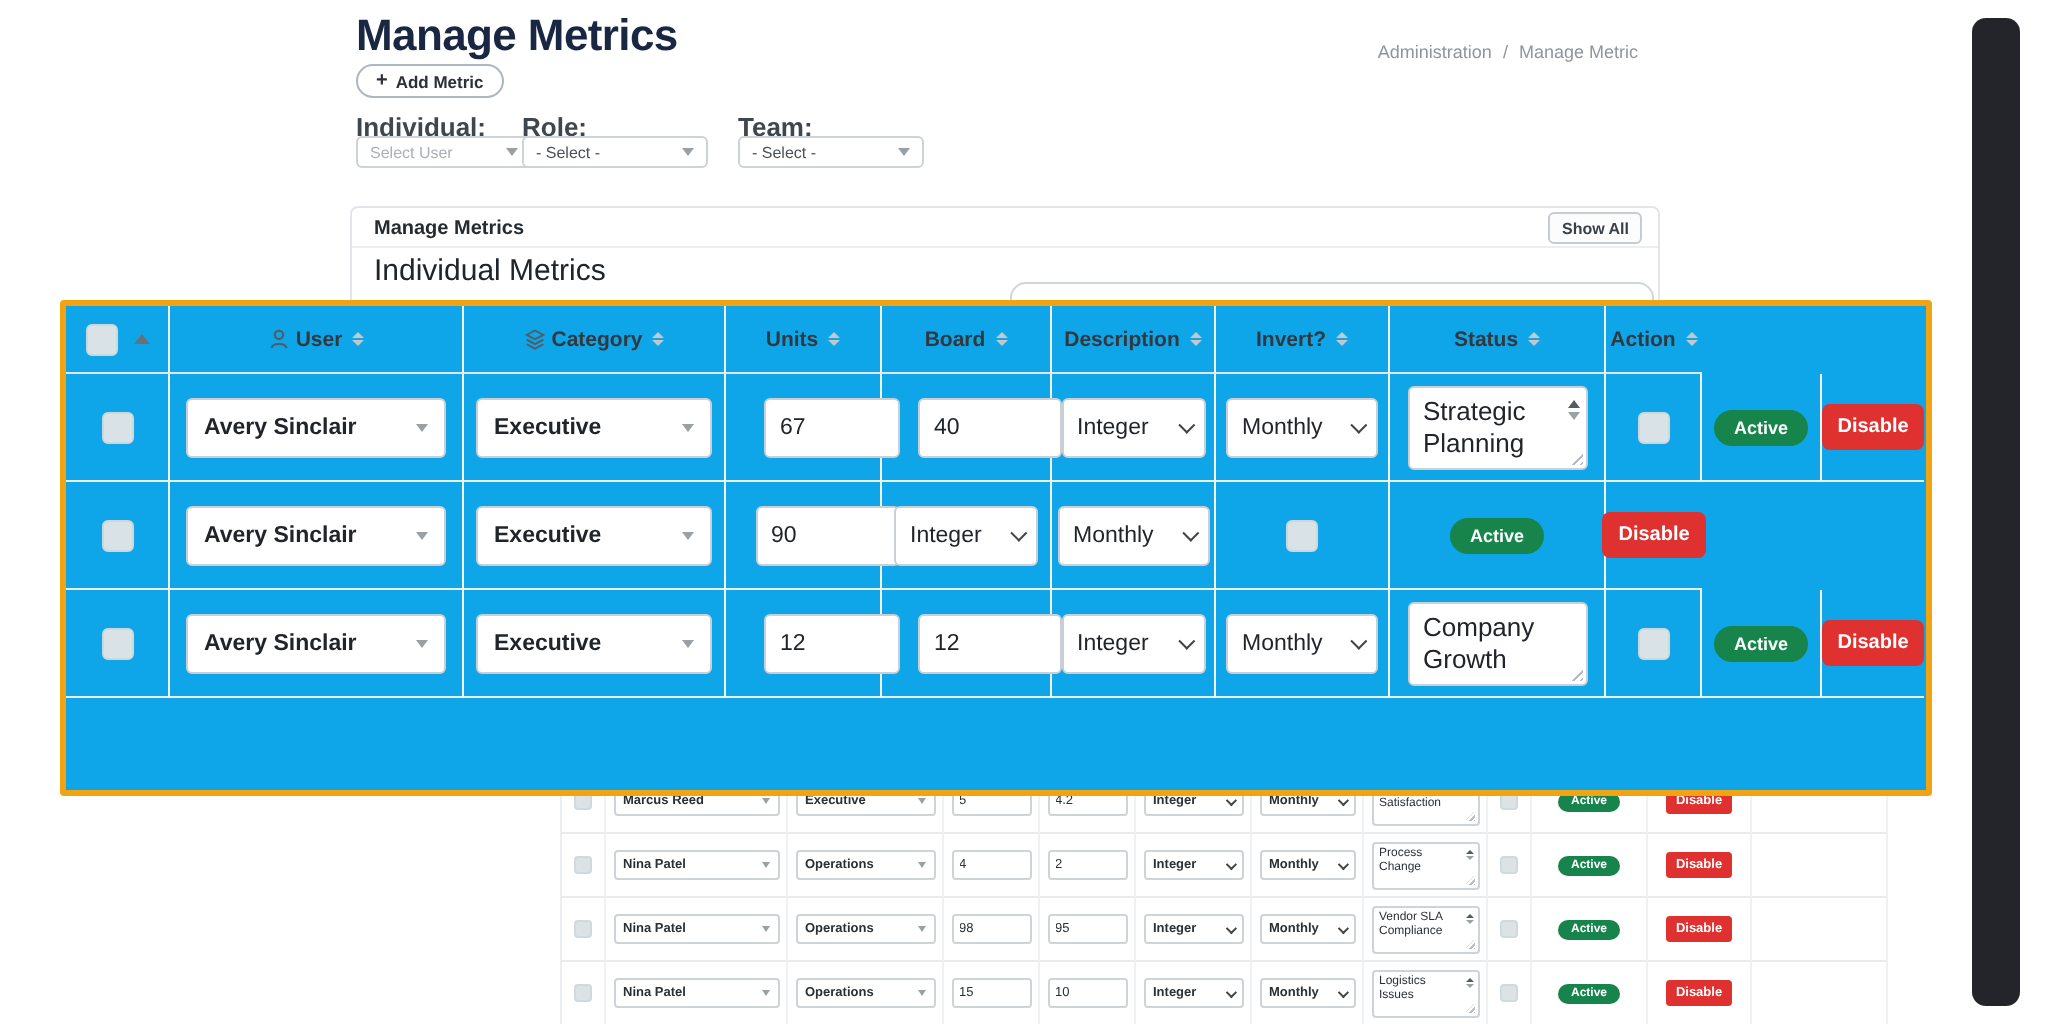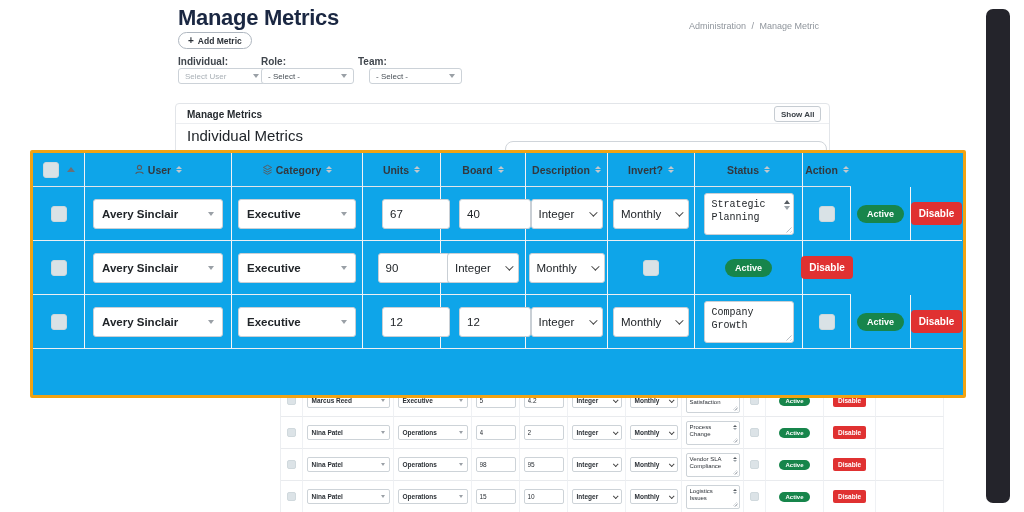--- a/index.html
+++ b/index.html
@@ -7,21 +7,21 @@
   .screen { position:relative; width:1024px; height:512px; background:#fff; overflow:hidden; }
 
   
   .page-title { position:absolute; left:178px; top:5px; font-size:22px; font-weight:700; color:var(--navy,#1A2742); letter-spacing:-.3px; }
   .breadcrumb { position:absolute; right:205px; top:21px; font-size:9px; color:#8F959C; }
   .breadcrumb .sep { margin:0 3px; }
   .add-metric { position:absolute; left:178px; top:32px; height:17px; display:inline-flex; align-items:center; gap:4px;
     padding:0 9px; background:#fff; border:1px solid #AEB6BF; border-radius:9px; font-size:8.5px; font-weight:700; color:#2B3138; cursor:pointer; font-family:inherit; }
   .plus-ic { font-size:10px; font-weight:700; color:#2B3138; line-height:1; }
 
-  .flabel { position:absolute; top:56px; font-size:10px; font-weight:700; color:#40464D; }
+  .flabel { position:absolute; top:56px; font-size:13px; font-weight:700; color:#40464D; }
   .fselect { position:absolute; top:68px; height:16px; border:1px solid #CCD2D8; border-radius:3px; background:#fff;
     display:flex; align-items:center; justify-content:space-between; padding:0 6px; font-size:8px; color:#495057; cursor:pointer; }
   .fselect .ph { color:#A9B0B6; }
   .dd { width:0; height:0; border-left:3.5px solid transparent; border-right:3.5px solid transparent; border-top:4.5px solid #9AA0A6; flex:none; }
 
   .card { position:absolute; left:175px; top:103px; width:655px; height:58px; background:#fff; border:1px solid #E2E5E9; border-radius:4px 4px 0 0; }
   .card-title { position:absolute; left:187px; top:109px; font-size:10px; font-weight:700; color:#262B30; }
   .card-divider { position:absolute; left:176px; top:123px; width:653px; height:1px; background:#ECEEF1; }
   .show-all { position:absolute; left:774px; top:106px; height:16px; padding:0 6px; font-size:8px; font-weight:700; color:#3A4047;
     background:#FCFCFD; border:1px solid #C6CCD2; border-radius:3px; cursor:pointer; font-family:inherit; }
@@ -55,21 +55,21 @@
     justify-content:space-between; padding:0 8px; font-size:11.5px; font-weight:600; color:#212529; cursor:pointer; }
   .w-user { width:130px; } .w-cat { width:118px; }
   .zinput { height:30px; border:1px solid #C9CFD5; border-radius:3px; padding:0 7px; font-size:11.5px; color:#212529; font-family:inherit; background:#fff; }
   .w-val { width:68px;margin-left:29px; } .w-goal { width:72px;margin-left:24px; }
   .znative { height:30px; border:1px solid #C9CFD5; border-radius:3px; display:flex; align-items:center; justify-content:space-between;
     padding:0 7px; font-size:11.5px; color:#212529; cursor:pointer; background:#fff; }
   .w-units { width:72px; } .w-freq { width:76px; }
   .chev { width:6px; height:6px; border-right:1.7px solid #444; border-bottom:1.7px solid #444; transform:rotate(45deg) translateY(-2px); flex:none; }
 
   .zdesc { position:relative; width:90px; height:42px; border:1px solid #C9CFD5; border-radius:3px; background:#fff;
-    padding:4px 15px 4px 7px; font-size:10px; line-height:1.3; color:#212529; overflow:hidden; cursor:text;font-family:Liberation Mono, monospace; }
+    padding:4px 15px 4px 7px; font-size:13px; line-height:1.3; color:#212529; overflow:hidden; cursor:text; }
   .spin { position:absolute; right:3px; top:6px; display:flex; flex-direction:column; gap:2px; cursor:pointer; }
   .spin .u { width:0; height:0; border-left:3px solid transparent; border-right:3px solid transparent; border-bottom:4px solid #555B61; }
   .spin .d { width:0; height:0; border-left:3px solid transparent; border-right:3px solid transparent; border-top:4px solid #9AA1A7; }
   .rz { position:absolute; right:1px; bottom:1px; width:7px; height:7px; clip-path:polygon(100% 0,100% 100%,0 100%);
     background:repeating-linear-gradient(135deg,#B8BDC3 0 1px,transparent 1px 2.6px); cursor:nwse-resize; }
 
   .zbadge { background:var(--green,#17854B); color:#fff; font-size:9px; font-weight:700; padding:4px 10px; border-radius:10px; }
   .zdisable { background:var(--red,#E03131); color:#fff; font-size:10px; font-weight:700; padding:6px 8px; border-radius:4px; border:none; cursor:pointer; font-family:inherit; }
 
   
@@ -107,21 +107,21 @@
     <span class="sep">/</span>
     <span>Manage Metric</span>
   </div>
   <button class="add-metric">
     <span class="plus-ic">+</span>
     <span>Add Metric</span>
   </button>
 
   <div class="flabel" style="left:178px">Individual:</div>
   <div class="flabel" style="left:261px">Role:</div>
-  <div class="flabel" style="left:358px">Team:</div>
+  <div class="flabel" style="left:369px">Team:</div>
   <div class="fselect" style="left:178px;width:88px">
     <span class="ph">Select User</span>
     <i class="dd"></i>
   </div>
   <div class="fselect" style="left:261px;width:93px">
     <span>- Select -</span>
     <i class="dd"></i>
   </div>
   <div class="fselect" style="left:369px;width:93px">
     <span>- Select -</span>

